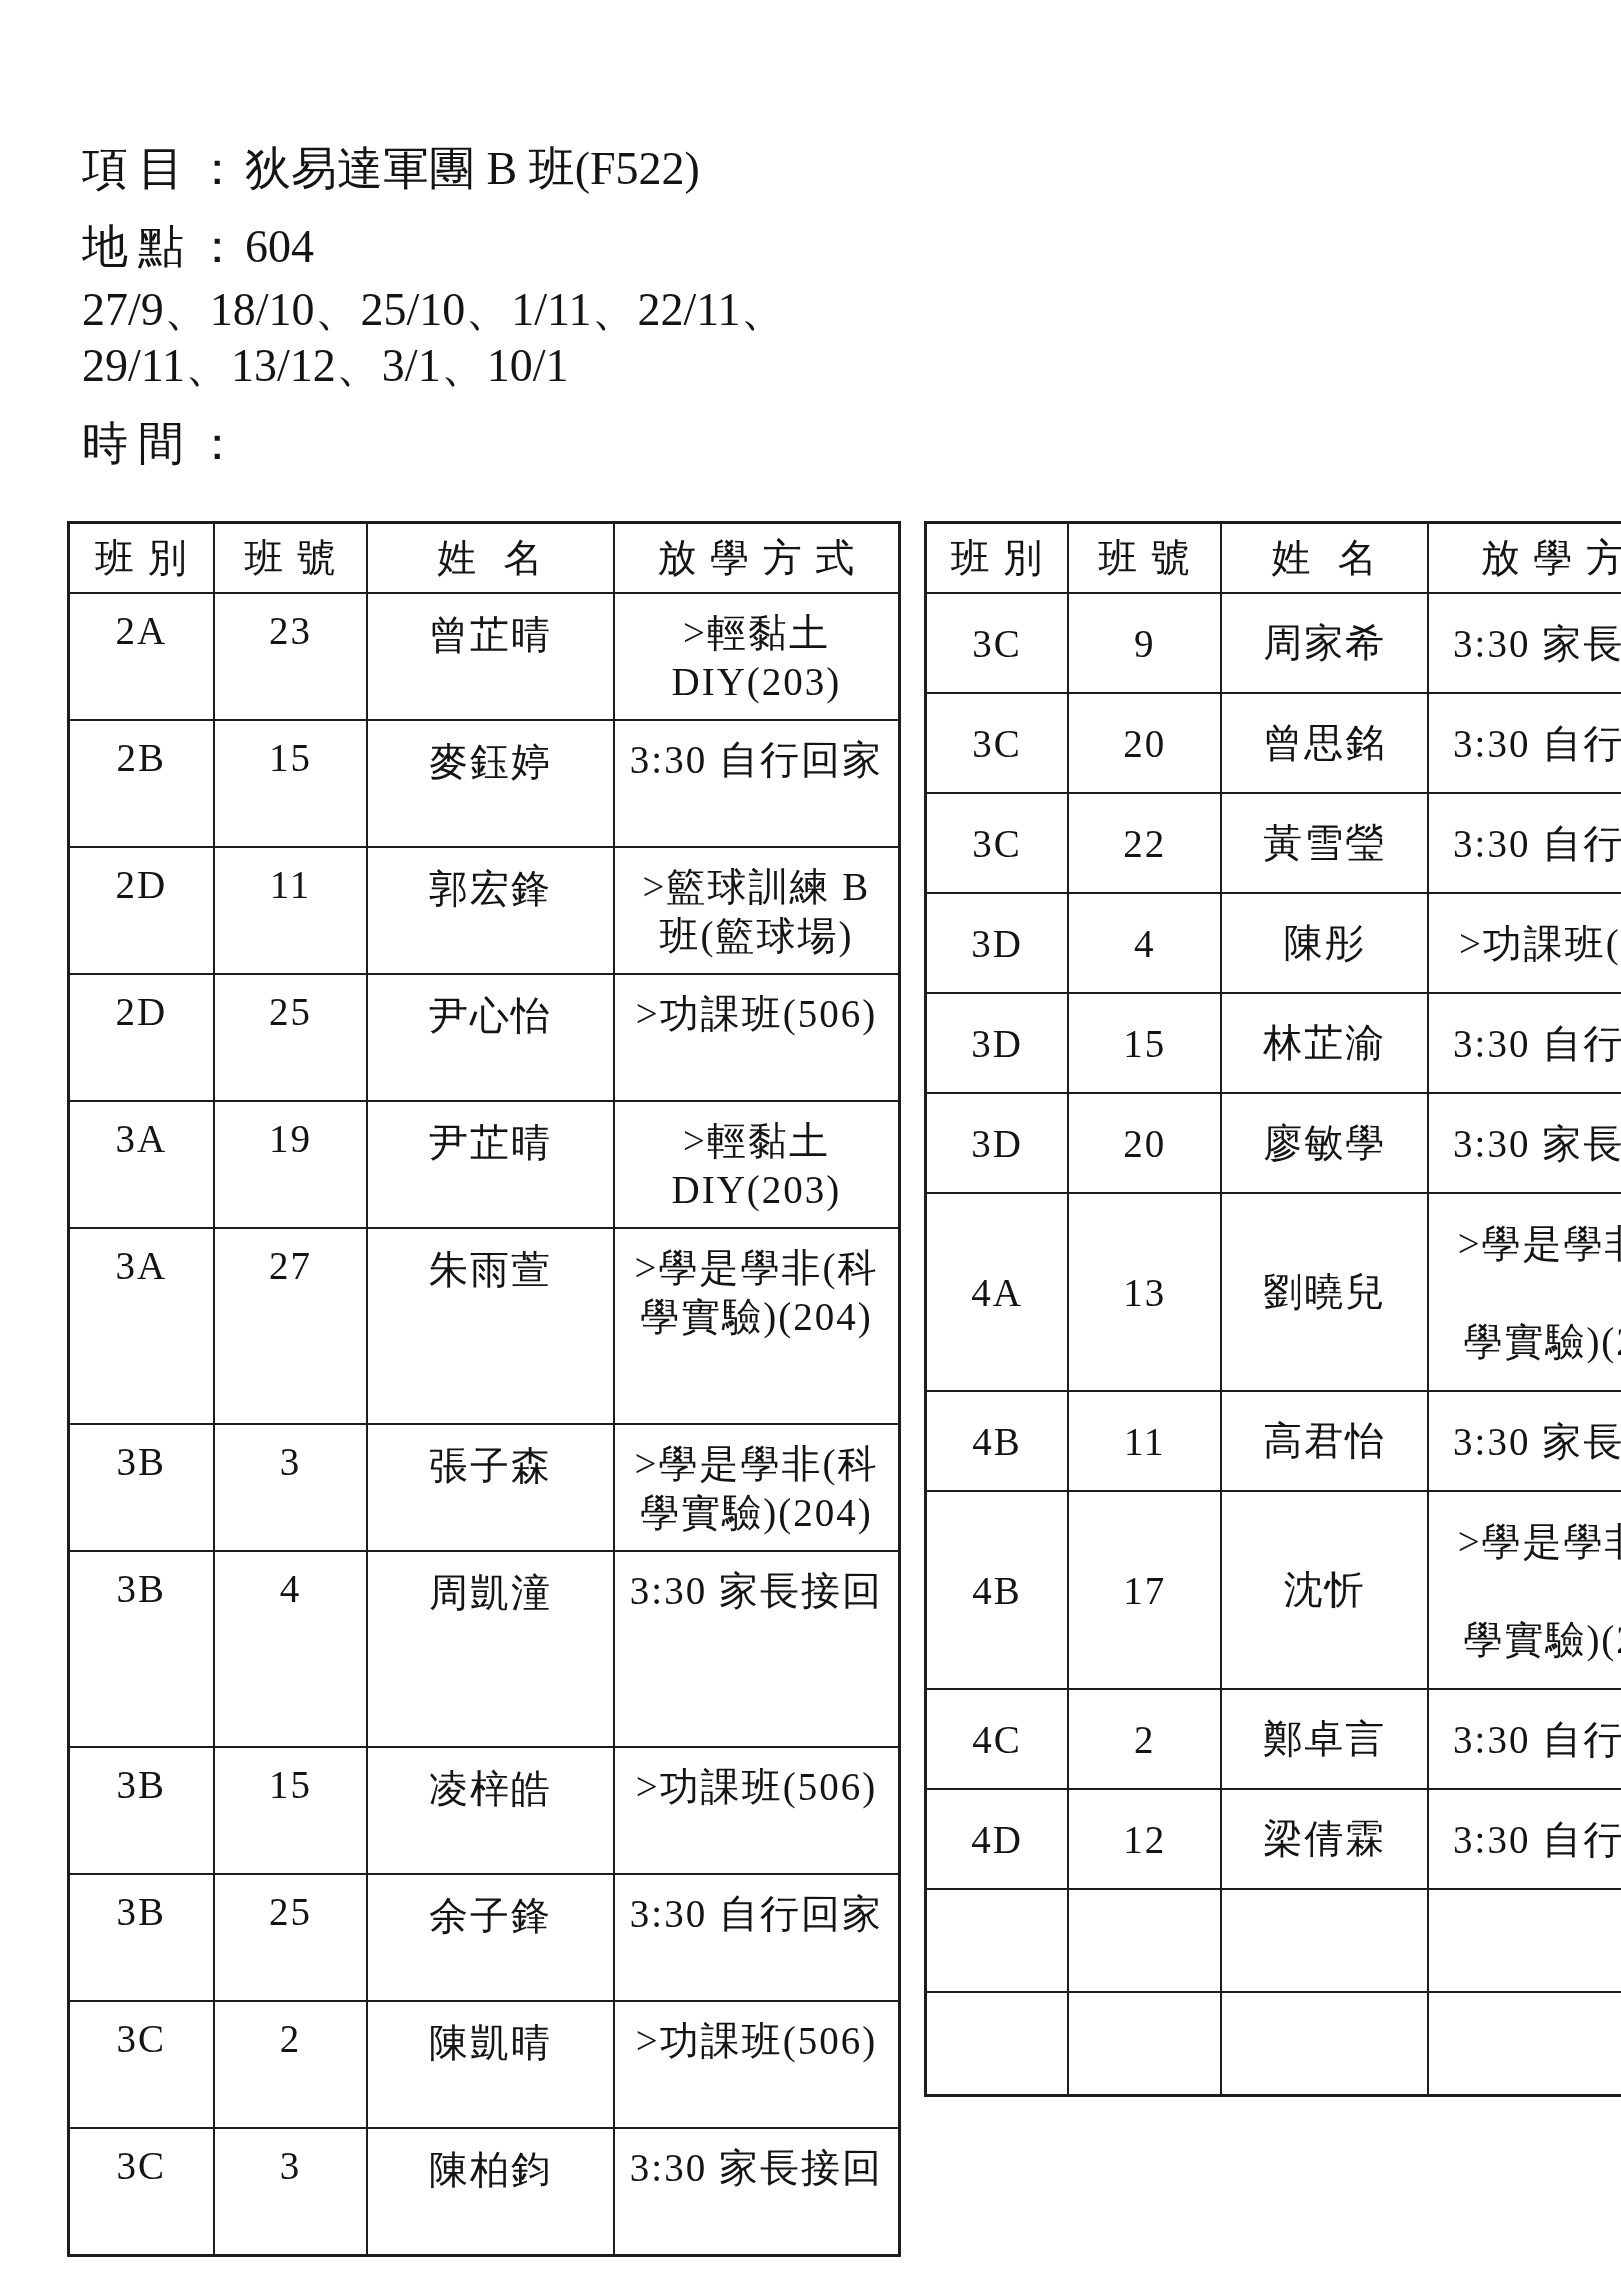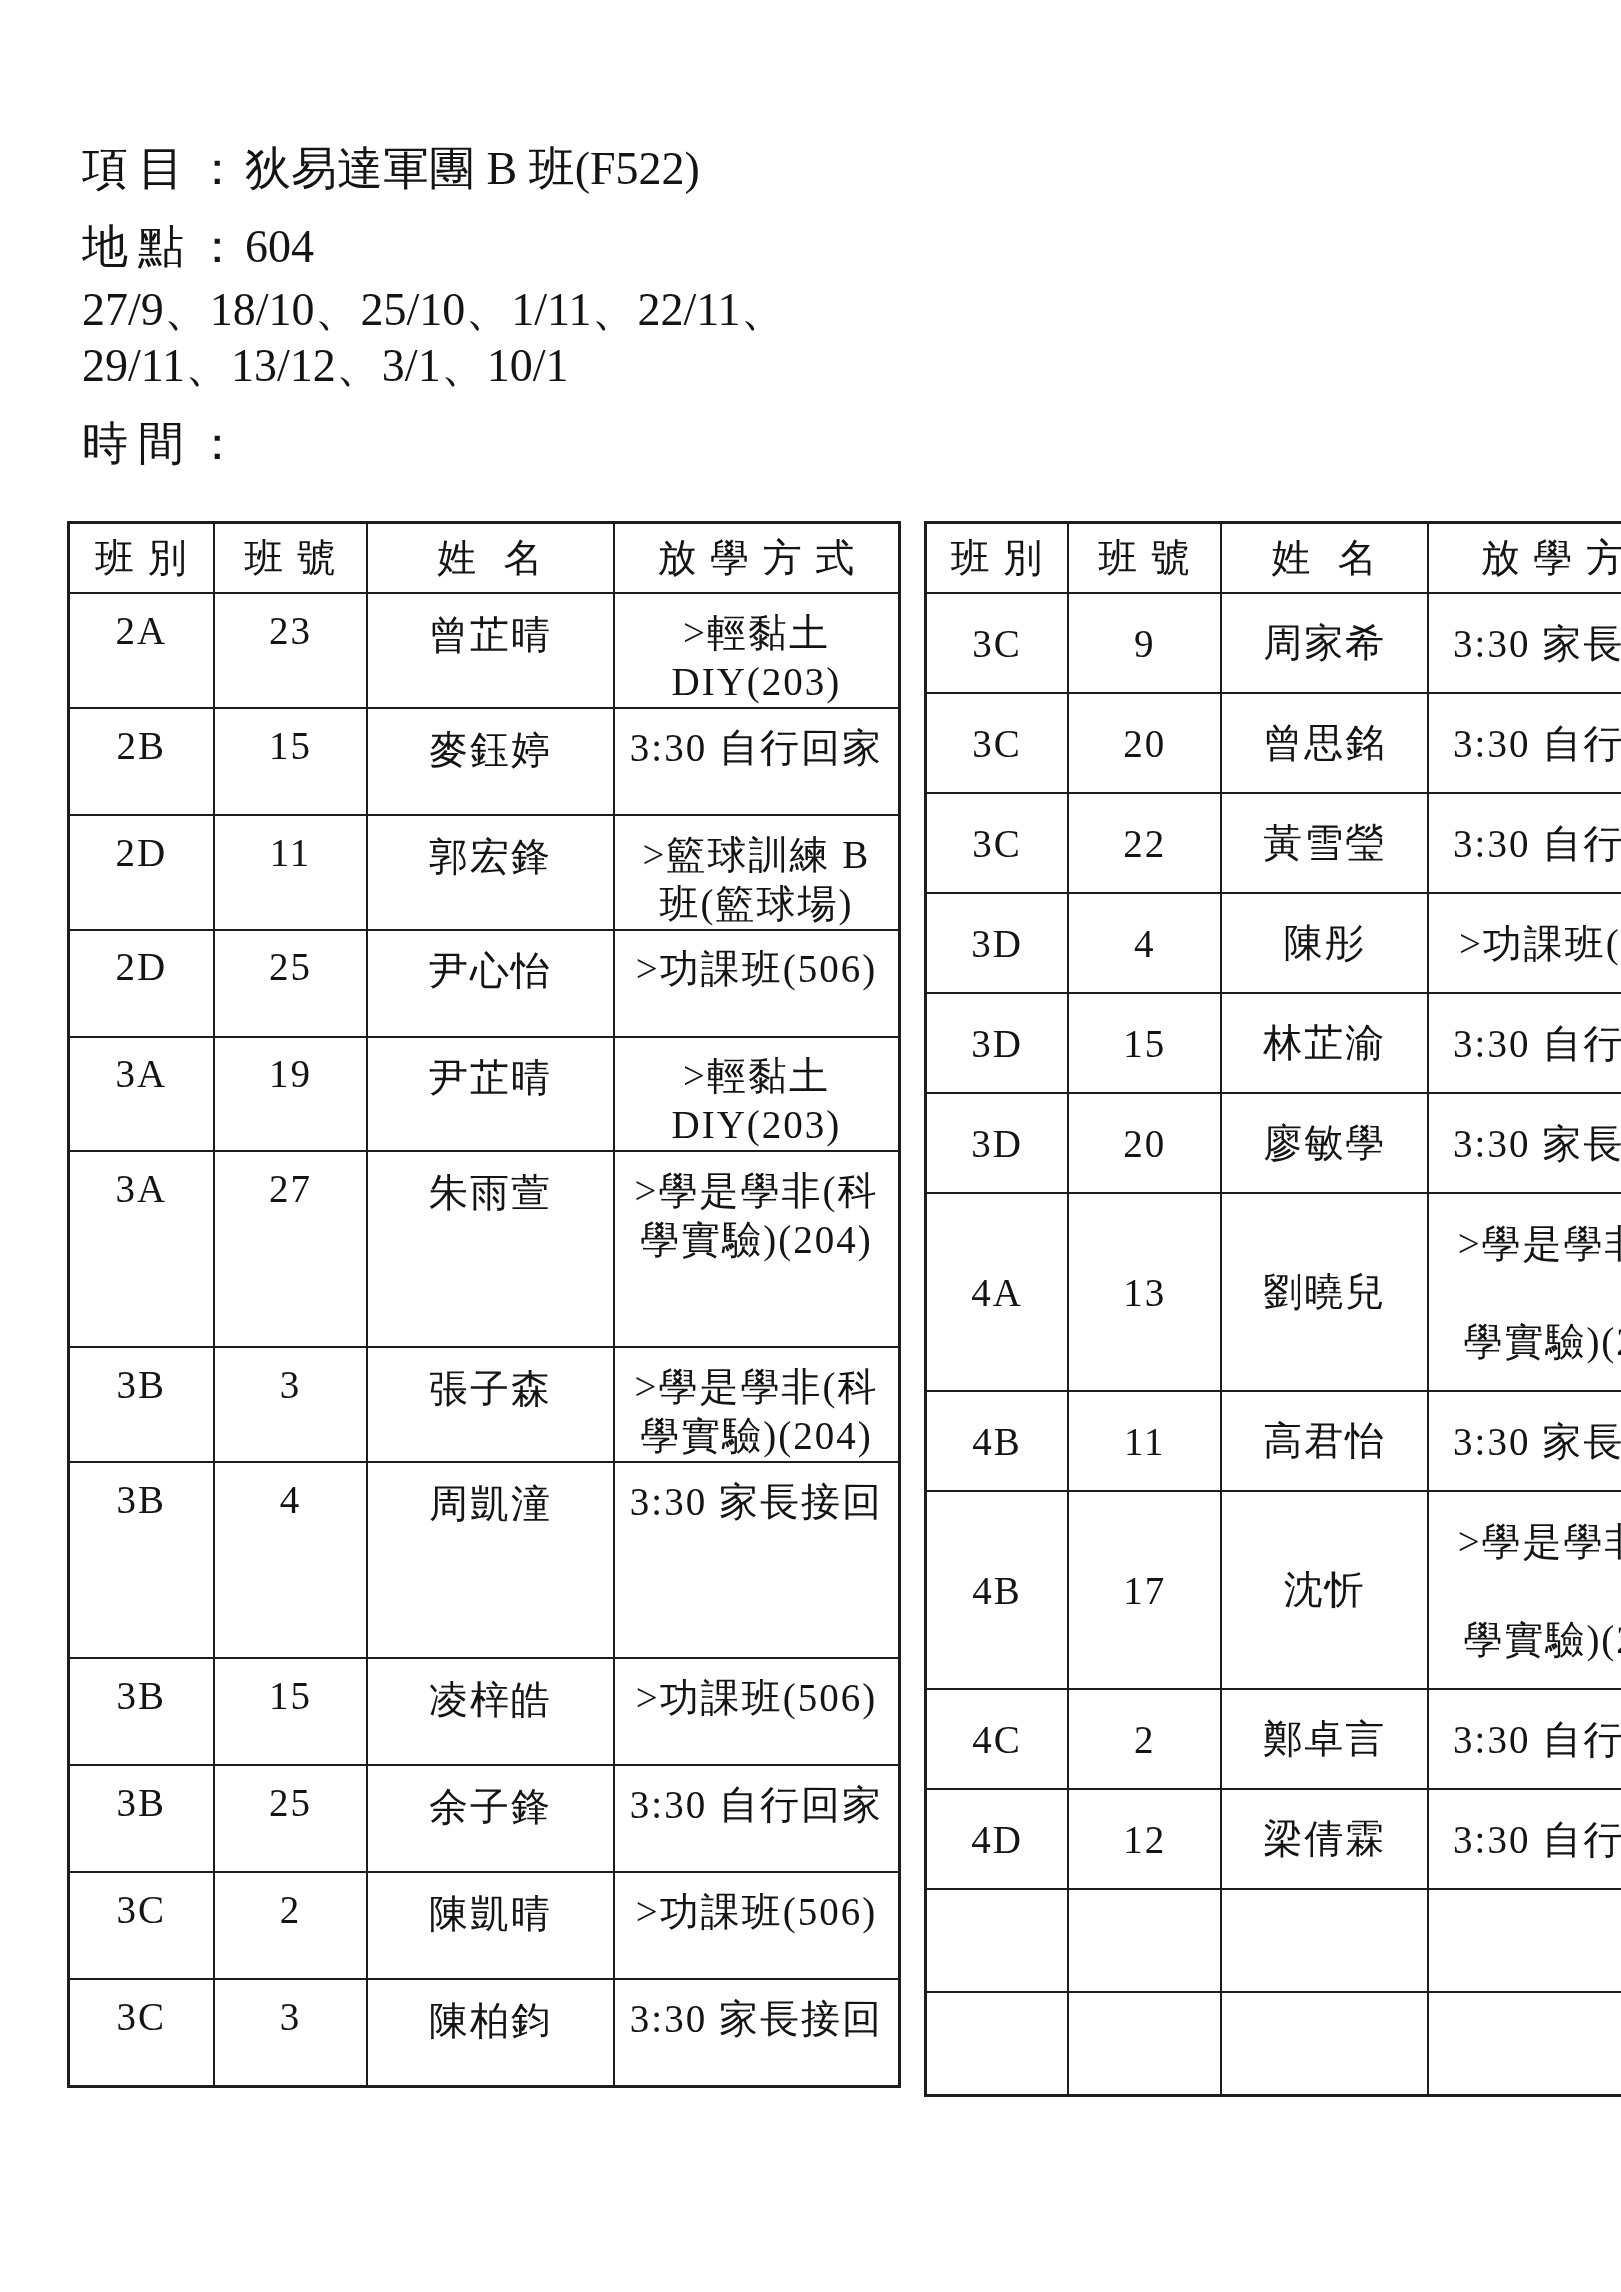--- a/index.html
+++ b/index.html
@@ -33,21 +33,21 @@
   }
   .tbl th:nth-child(3){letter-spacing:0.7em;padding-left:0.7em;}
   .tbl td{text-align:center;letter-spacing:2px;}
   .tbl .line{line-height:49px;}
   
   .tbl-left{width:750px;}
   .tbl-left th:nth-child(1),.tbl-left td:nth-child(1){width:128px;}
   .tbl-left th:nth-child(2),.tbl-left td:nth-child(2){width:137px;}
   .tbl-left th:nth-child(3),.tbl-left td:nth-child(3){width:216px;}
   .tbl-left th:nth-child(4),.tbl-left td:nth-child(4){width:269px;}
-  .tbl-left tbody tr{height:107px;}
+  .tbl-left tbody tr{height:127px;}
   .tbl-left tbody tr.tall{height:196px;}
   .tbl-left tbody td{vertical-align:top;padding-top:13.7px;}
   
   .tbl-right{width:726px;}
   .tbl-right th:nth-child(1),.tbl-right td:nth-child(1){width:126px;}
   .tbl-right th:nth-child(2),.tbl-right td:nth-child(2){width:136px;}
   .tbl-right th:nth-child(3),.tbl-right td:nth-child(3){width:177px;}
   .tbl-right th:nth-child(4),.tbl-right td:nth-child(4){width:286px;}
   .tbl-right tbody tr{height:100px;}
   .tbl-right tbody tr.tall{height:198px;}

